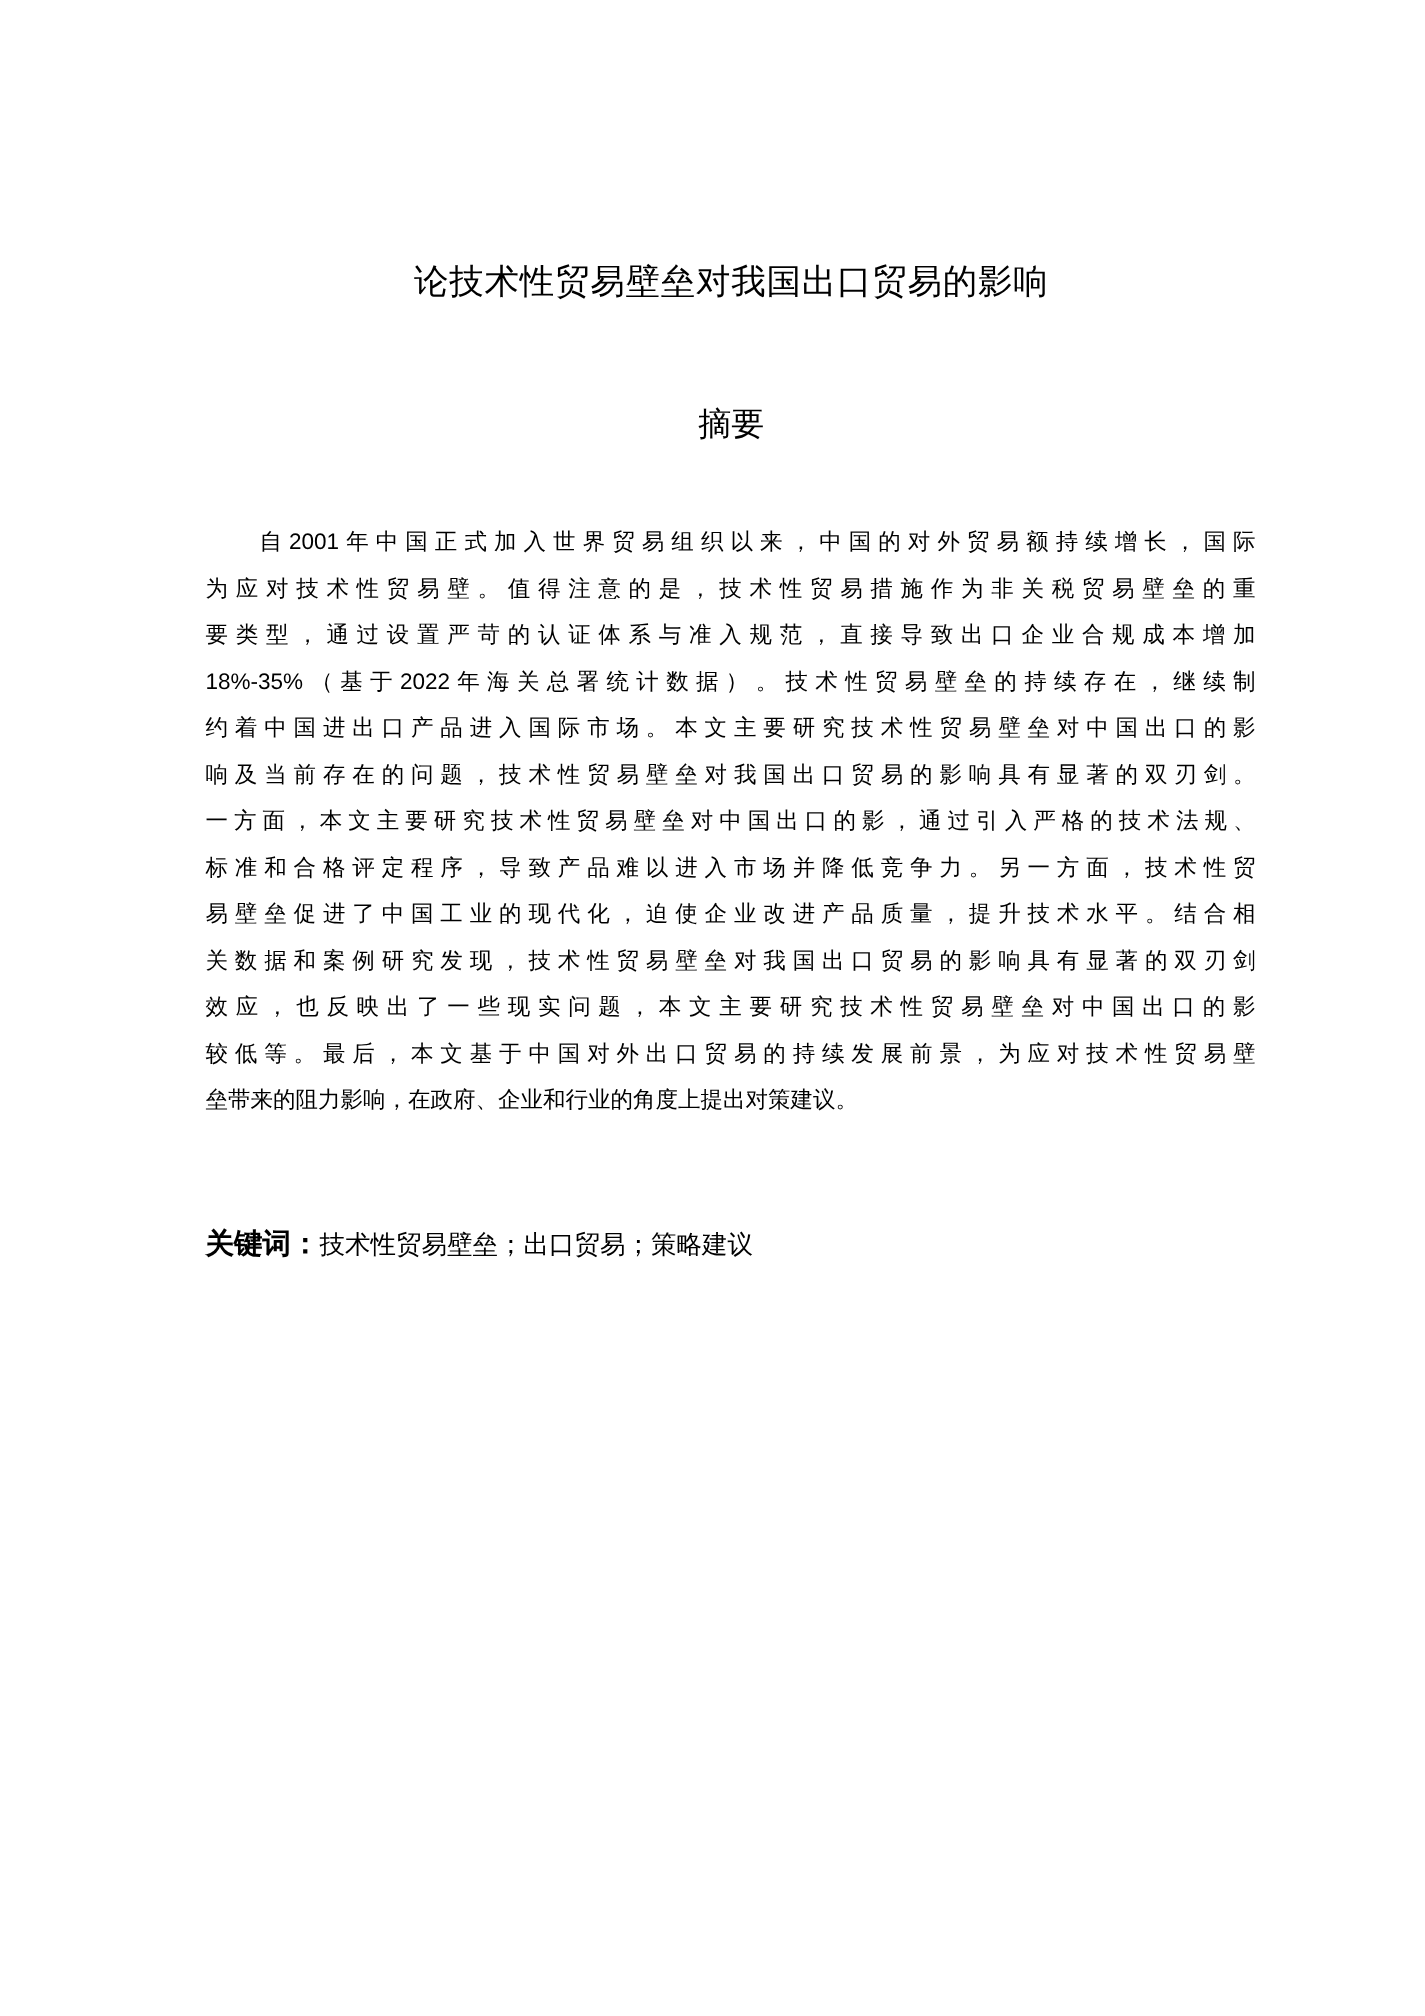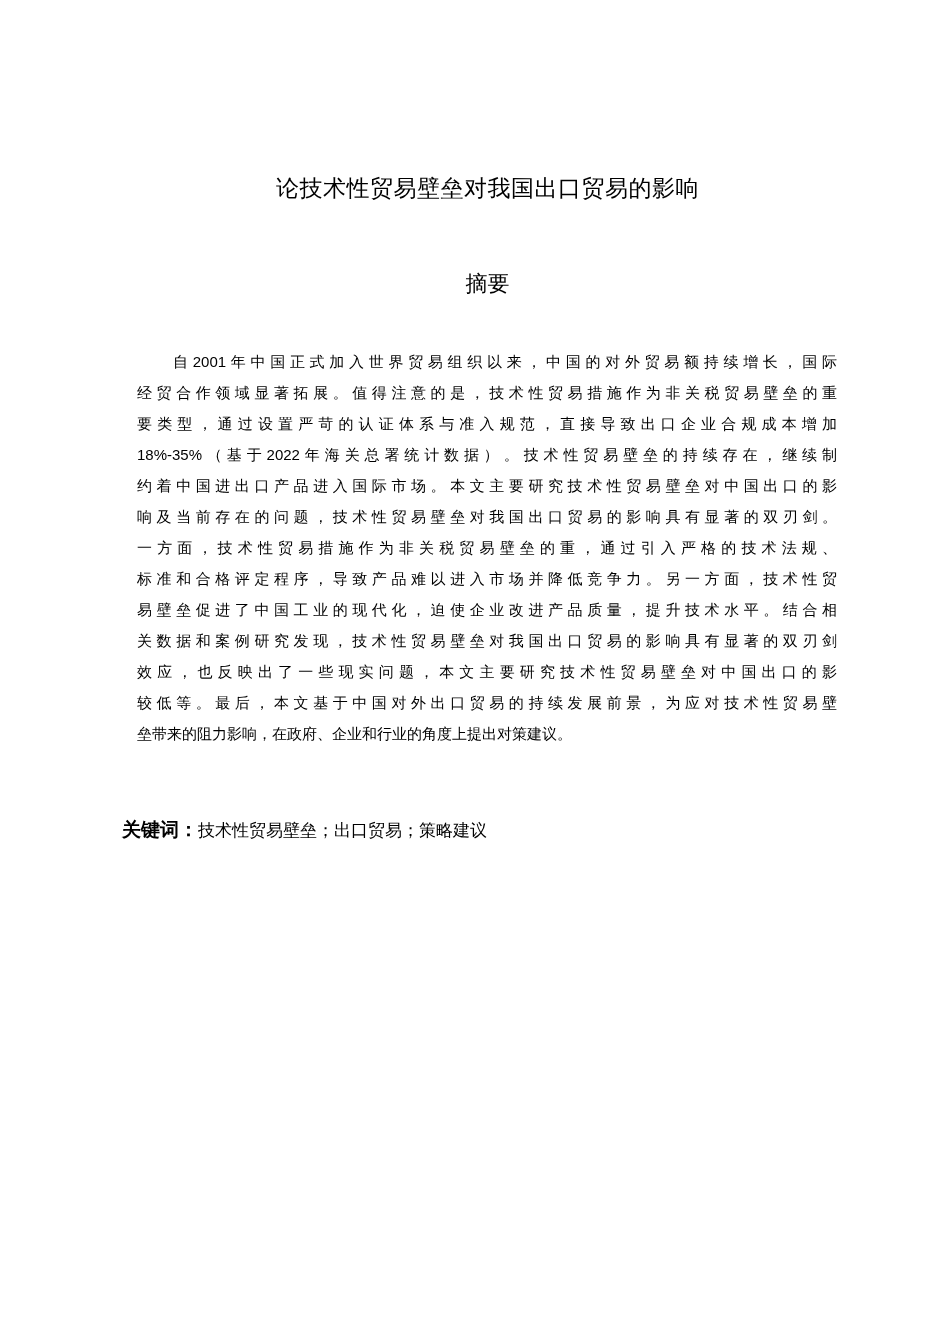--- a/index.html
+++ b/index.html
@@ -61,21 +61,21 @@
     }
     .abstract-line.first {
       padding-left: 36px;
     }
     .abstract-line.last {
       text-align-last: left;
     }
     .keywords {
       position: absolute;
       top: 814px;
-      left: 122px;
+      left: 137px;
       width: 700px;
       line-height: 30px;
       white-space: nowrap;
     }
     .kw-label {
       font-family: "DejaVu Sans", sans-serif;
       font-size: 19px;
       font-weight: bold;
     }
     .kw-values {
@@ -86,26 +86,26 @@
 </head>
 <body>
 
 <div class="page">
   <div class="title">论技术性贸易壁垒对我国出口贸易的影响</div>
 
   <div class="abstract-heading">摘要</div>
 
   <div class="abstract-body">
     <span class="abstract-line first">自2001年中国正式加入世界贸易组织以来，中国的对外贸易额持续增长，国际</span>
-    <span class="abstract-line">经贸合作领域显著拓展。值得注意的是，技术性贸易措施作为非关税贸易壁垒的重</span>
+    <span class="abstract-line">为应对技术性贸易壁。值得注意的是，技术性贸易措施作为非关税贸易壁垒的重</span>
     <span class="abstract-line">要类型，通过设置严苛的认证体系与准入规范，直接导致出口企业合规成本增加</span>
     <span class="abstract-line">18%-35%（基于2022年海关总署统计数据）。技术性贸易壁垒的持续存在，继续制</span>
     <span class="abstract-line">约着中国进出口产品进入国际市场。本文主要研究技术性贸易壁垒对中国出口的影</span>
     <span class="abstract-line">响及当前存在的问题，技术性贸易壁垒对我国出口贸易的影响具有显著的双刃剑。</span>
-    <span class="abstract-line">一方面，技术性贸易措施作为非关税贸易壁垒的重，通过引入严格的技术法规、</span>
+    <span class="abstract-line">一方面，本文主要研究技术性贸易壁垒对中国出口的影，通过引入严格的技术法规、</span>
     <span class="abstract-line">标准和合格评定程序，导致产品难以进入市场并降低竞争力。另一方面，技术性贸</span>
     <span class="abstract-line">易壁垒促进了中国工业的现代化，迫使企业改进产品质量，提升技术水平。结合相</span>
     <span class="abstract-line">关数据和案例研究发现，技术性贸易壁垒对我国出口贸易的影响具有显著的双刃剑</span>
     <span class="abstract-line">效应，也反映出了一些现实问题，本文主要研究技术性贸易壁垒对中国出口的影</span>
     <span class="abstract-line">较低等。最后，本文基于中国对外出口贸易的持续发展前景，为应对技术性贸易壁</span>
     <span class="abstract-line last">垒带来的阻力影响，在政府、企业和行业的角度上提出对策建议。</span>
   </div>
 
   <div class="keywords">
     <span class="kw-label">关键词：</span><span class="kw-values">技术性贸易壁垒；出口贸易；策略建议</span>

